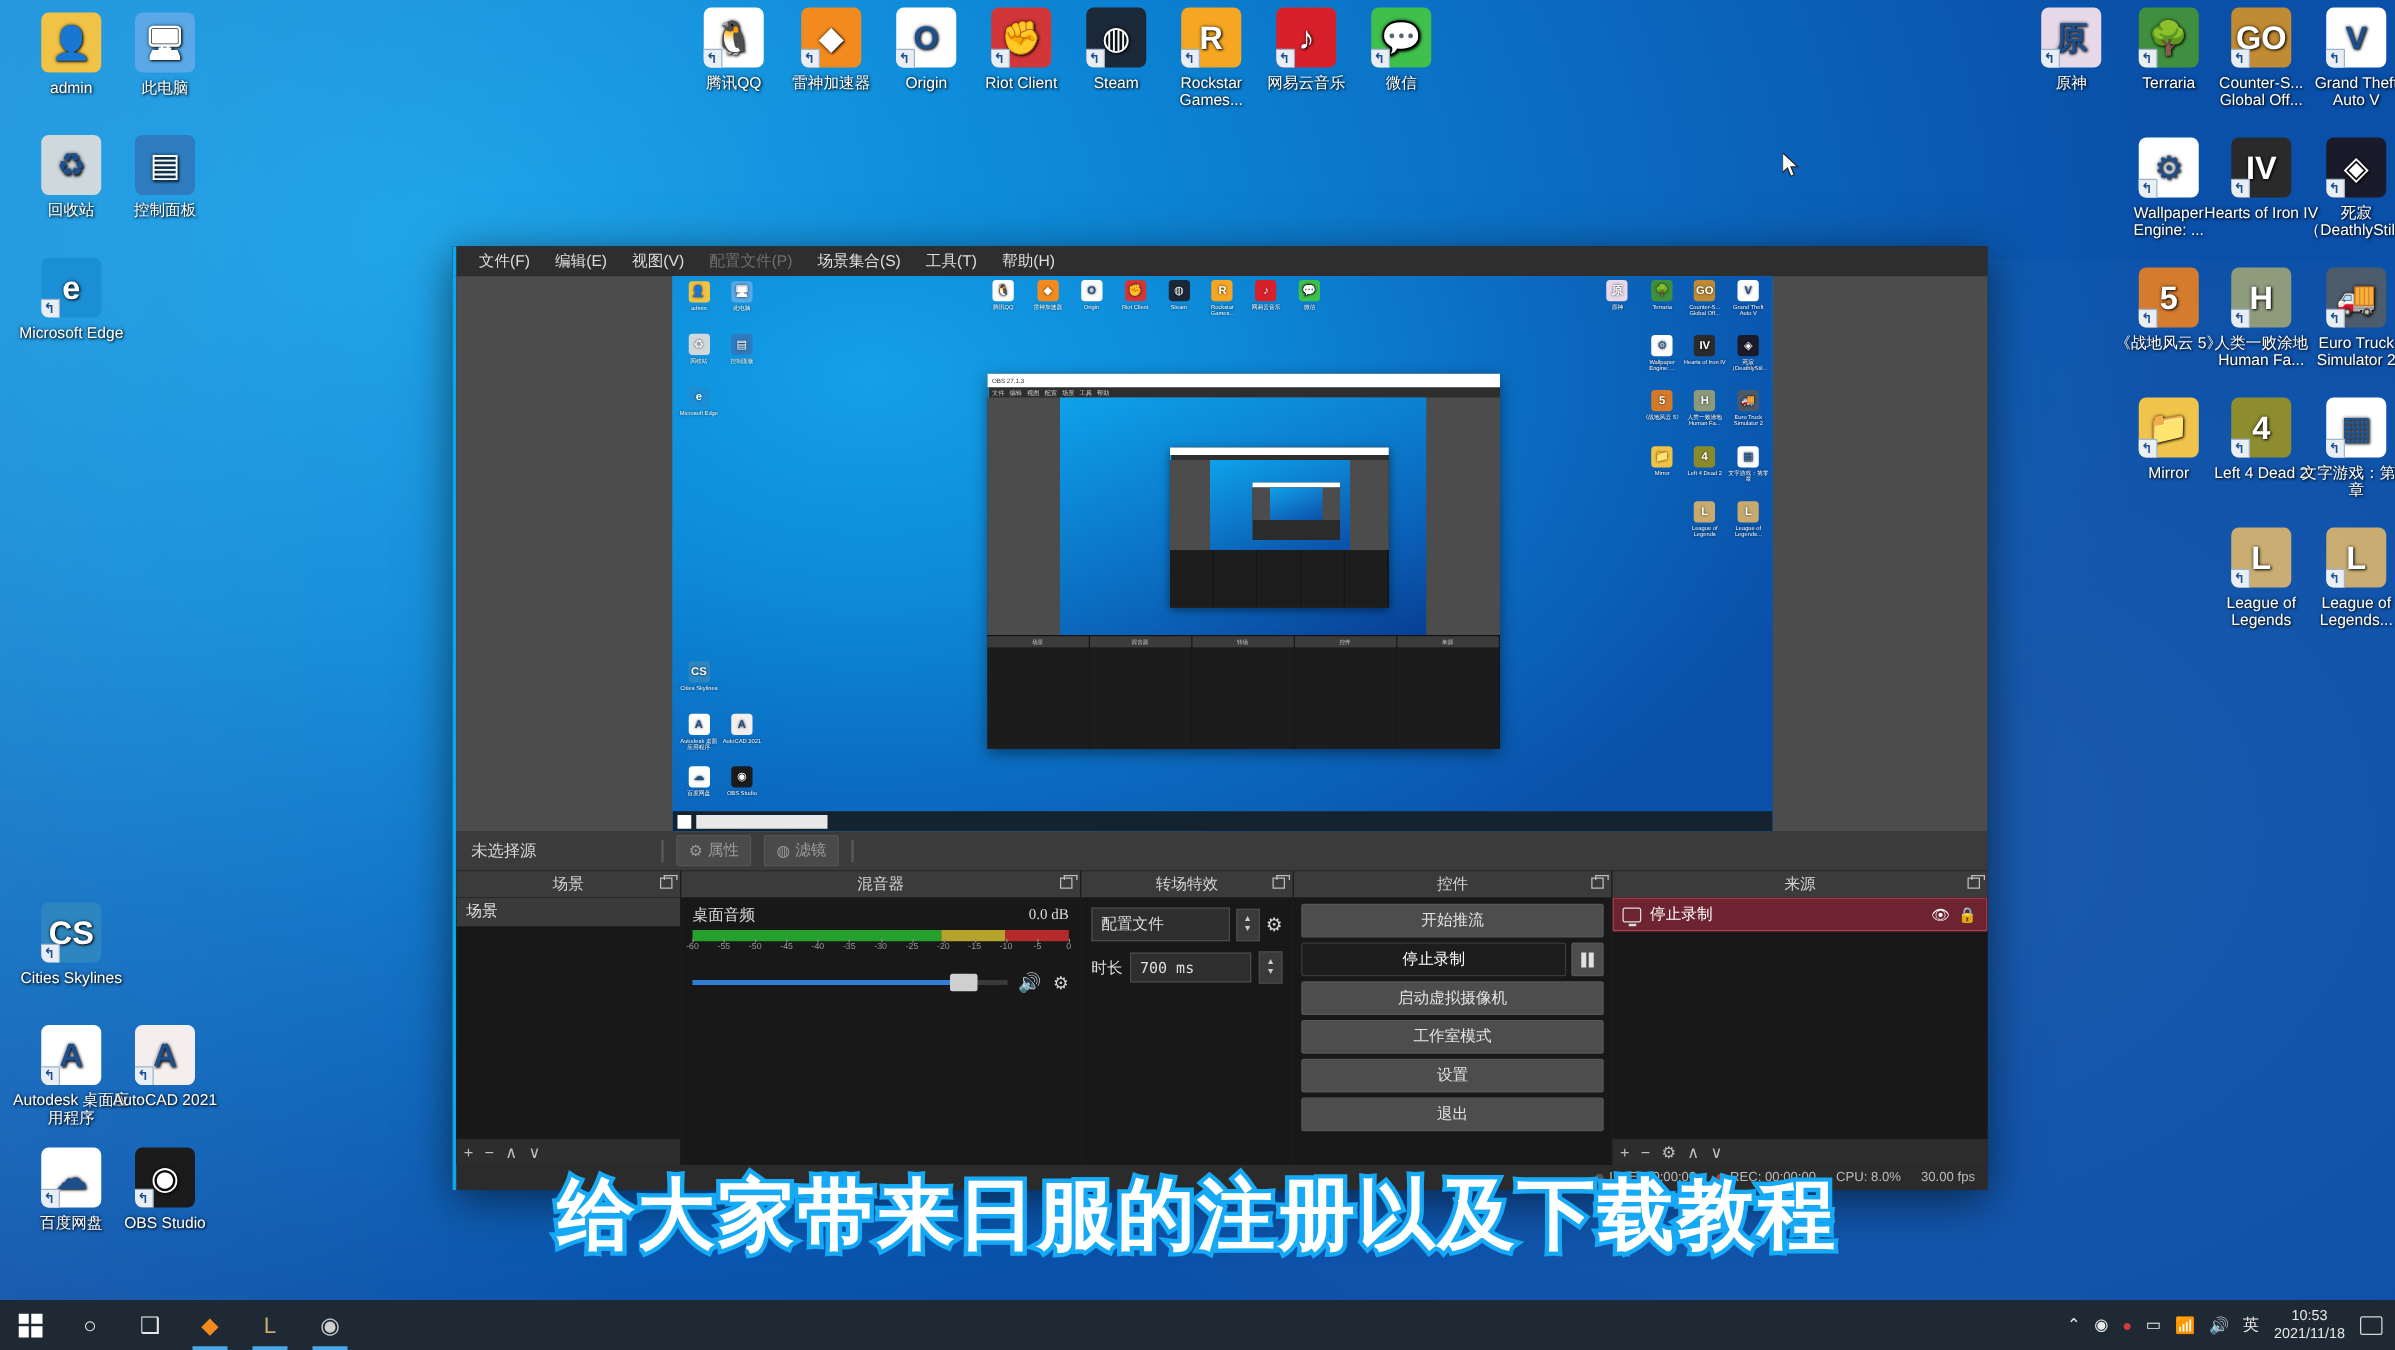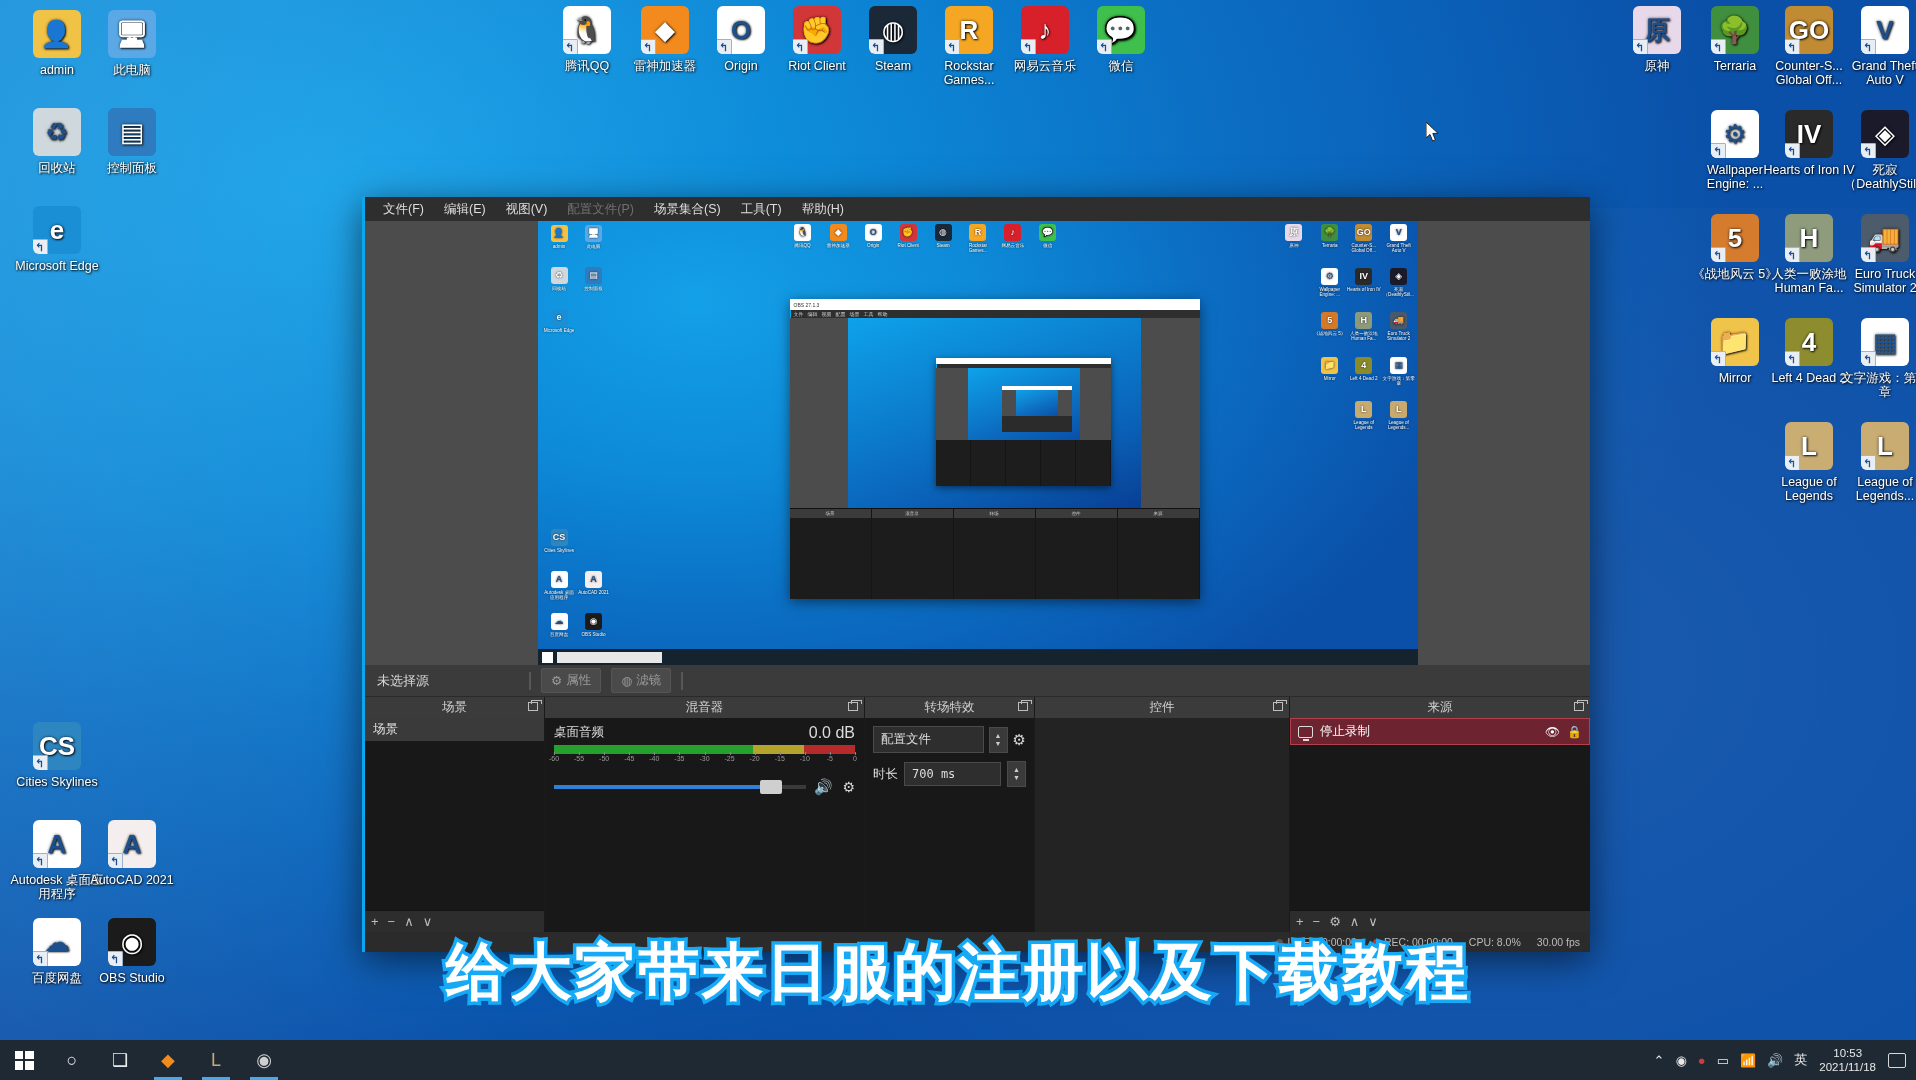--- a/index.html
+++ b/index.html
@@ -158,21 +158,21 @@
   .dock-body { flex:1; background:#181818; overflow:hidden; position:relative; }
   .dock-toolbar{height:22px;background:#2d2d2d;display:flex;align-items:center;
     padding:0 6px;gap:9px;font-size:13px;color:#bdbdbd;border-top:1px solid #151515;}
 
   .listrow{padding:3px 8px;font-size:12.5px;color:#e0e0e0;}
   .listrow.sel{background:#3a3a3a;}
 
   
   #mixer-body{padding:6px 9px;}
   .mx-top{display:flex;justify-content:space-between;font-size:12.5px;color:#dcdcdc;}
-  .mx-db{font-family:Liberation Sans, sans-serif;font-size:16px;}
+  .mx-db{font-family:Liberation Serif, serif;font-size:12px;}
   .meter{height:9px;margin-top:3px;display:flex;}
   .meter .g{flex:0 0 66%;background:#26a02c;}
   .meter .y{flex:0 0 17%;background:#b5a42c;}
   .meter .r{flex:0 0 17%;background:#b52b2b;}
   .ticks{position:relative;height:13px;margin-top:1px;}
   .ticks .tk{position:absolute;top:0;font-size:7px;color:#999;transform:translateX(-50%);}
   .ticks .tk::before{content:"";position:absolute;left:50%;top:-3px;width:1px;height:3px;background:#888;}
   .vol-row{display:flex;align-items:center;gap:9px;margin-top:10px;}
   .slider{flex:1;height:4px;background:#3a3a3a;position:relative;}
   .slider .fill{position:absolute;left:0;top:0;height:100%;width:82%;background:#2f7fd6;}
@@ -614,20 +614,36 @@
             </div>
           </div>
         </div>
       </div>
 
       <div class="dock" style="width:255px">
         <div class="dock-head">
           <span>控件</span>
           <span class="pop"></span>
         </div>
+        <div class="dock-body">
+          <div id="ctl-body">
+              <div class="cbtn">开始推流</div>
+              <div class="ctl-row">
+                <div class="cbtn active">停止录制</div>
+                <div class="pausebtn">
+                  <i></i>
+                  <i></i>
+                </div>
+              </div>
+              <div class="cbtn">启动虚拟摄像机</div>
+              <div class="cbtn">工作室模式</div>
+              <div class="cbtn">设置</div>
+              <div class="cbtn">退出</div>
+            </div>
+        </div>
       </div>
 
       <div class="dock" style="flex:1;border-right:none">
         <div class="dock-head">
           <span>来源</span>
           <span class="pop"></span>
         </div>
         <div class="dock-body">
           <div class="srcrow">
             <span class="mon"></span>

